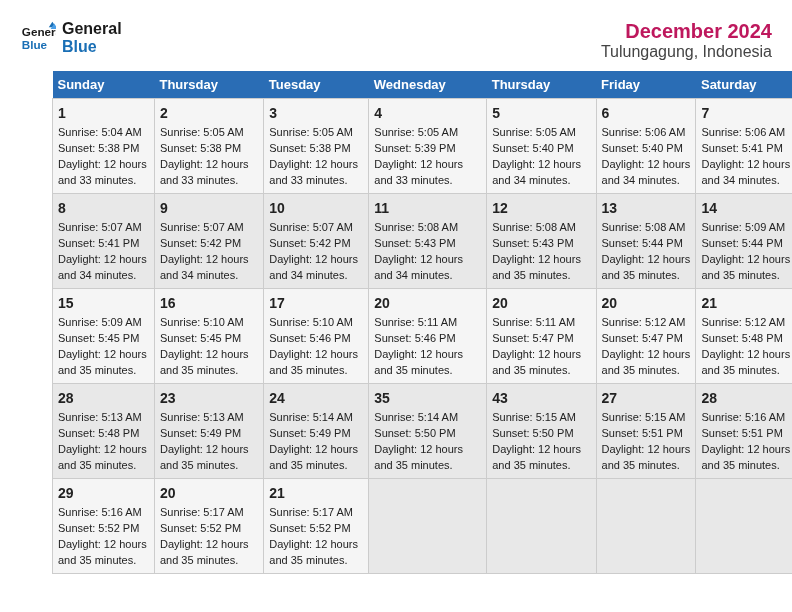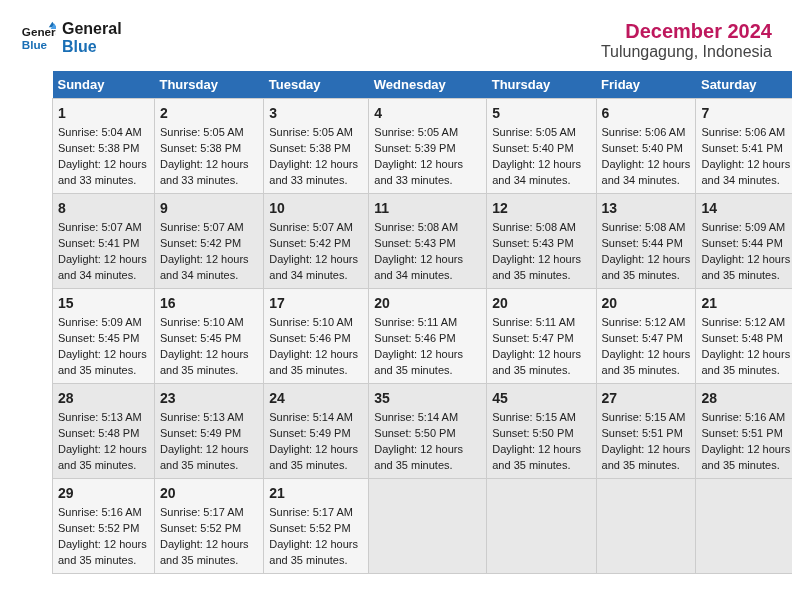--- a/index.html
+++ b/index.html
@@ -263,21 +263,21 @@
         <span>Sunset: 5:49 PM</span><br>
         <span>Daylight: 12 hours and 35 minutes.</span>
       </td>
         <td>
         <span class="day-num">35</span>
         <span>Sunrise: 5:14 AM</span><br>
         <span>Sunset: 5:50 PM</span><br>
         <span>Daylight: 12 hours and 35 minutes.</span>
       </td>
         <td>
-        <span class="day-num">45</span>
+        <span class="day-num">43</span>
         <span>Sunrise: 5:15 AM</span><br>
         <span>Sunset: 5:50 PM</span><br>
         <span>Daylight: 12 hours and 35 minutes.</span>
       </td>
         <td>
         <span class="day-num">27</span>
         <span>Sunrise: 5:15 AM</span><br>
         <span>Sunset: 5:51 PM</span><br>
         <span>Daylight: 12 hours and 35 minutes.</span>
       </td>

